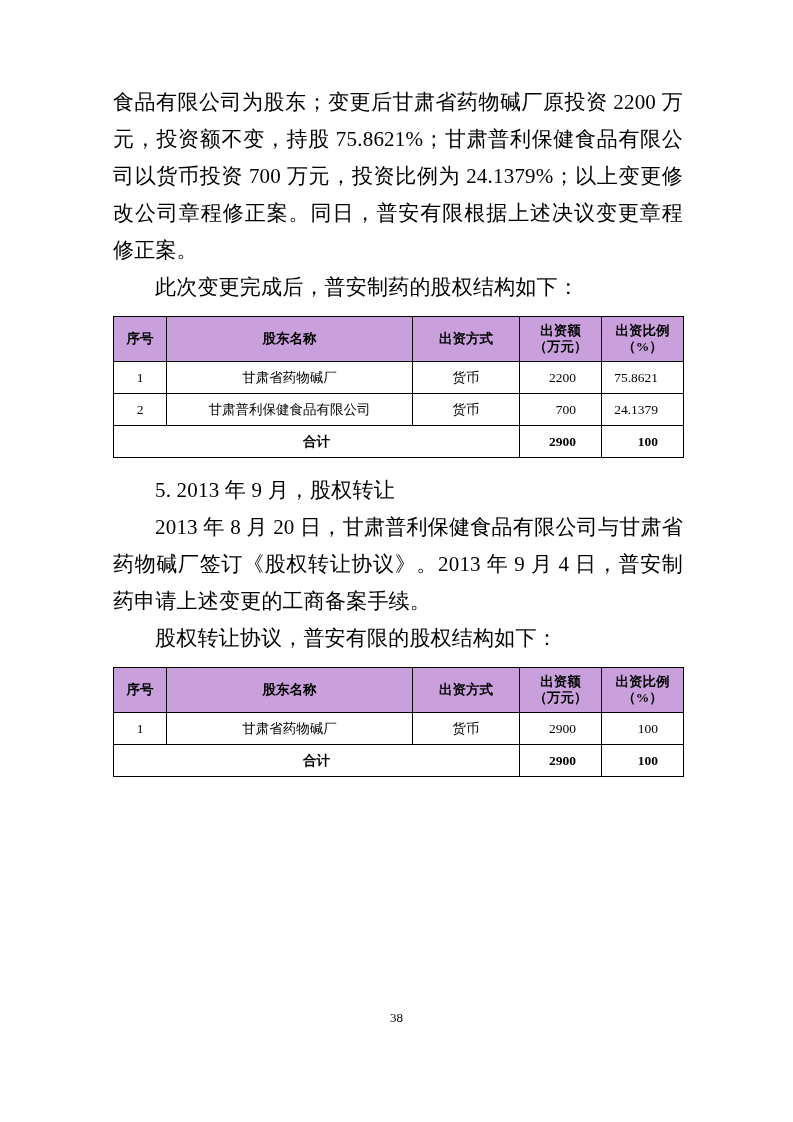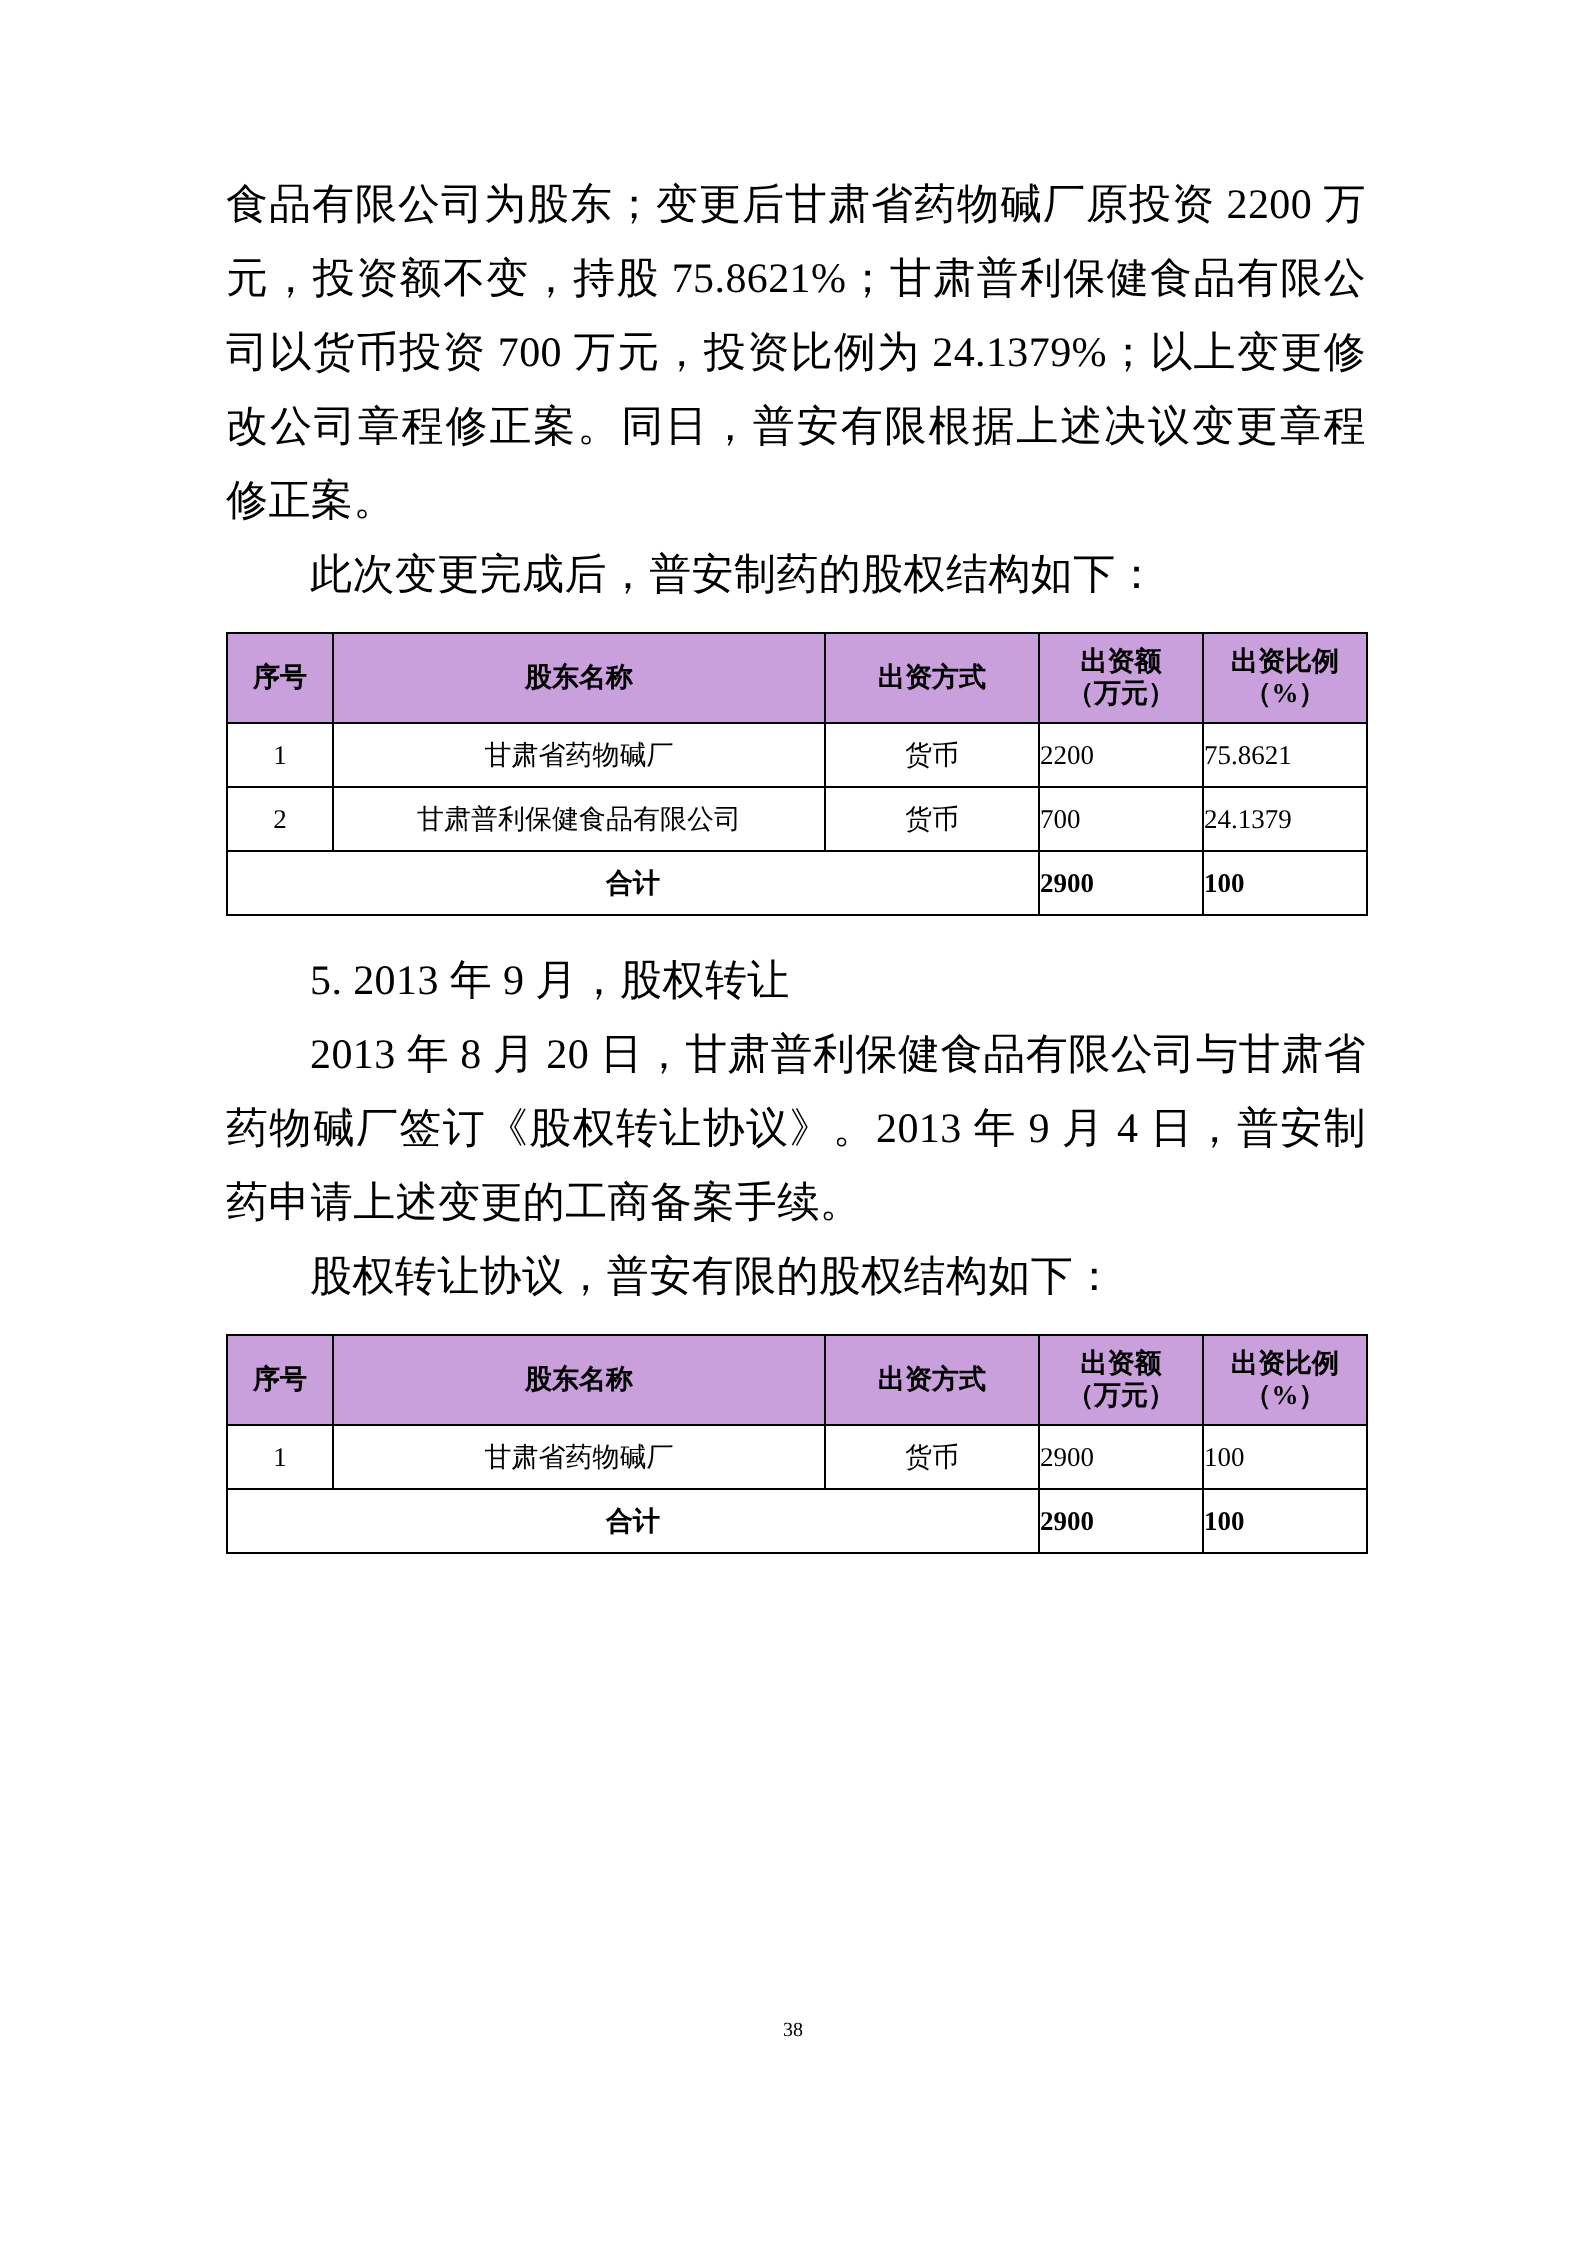--- a/index.html
+++ b/index.html
@@ -56,39 +56,39 @@
     color: #000;
     font-weight: normal;
   }
   table.stock thead th {
     background: #c9a0dc;
     font-weight: bold;
     line-height: 1.15;
     height: 44px;
   }
   table.stock td.num-right {
-    text-align: left;
-    padding-right: 7px;
+    text-align: right;
+    padding-right: 25px;
   }
   table.stock tr.total td {
     font-weight: bold;
   }
   .col-seq { width: 53px; }
   .col-name { width: 246px; }
   .col-way { width: 107px; }
   .col-amt { width: 82px; }
   .col-pct { width: 82px; }
 
   .page-number {
     position: absolute;
     left: 0;
     right: 0;
     top: 1010px;
     text-align: center;
-    font-size: 10px;
+    font-size: 13px;
     color: #000;
   }
   .th2line span { display: block; }
 </style>
 </head>
 <body>
 
 <div class="page">
   <div class="content">
 

